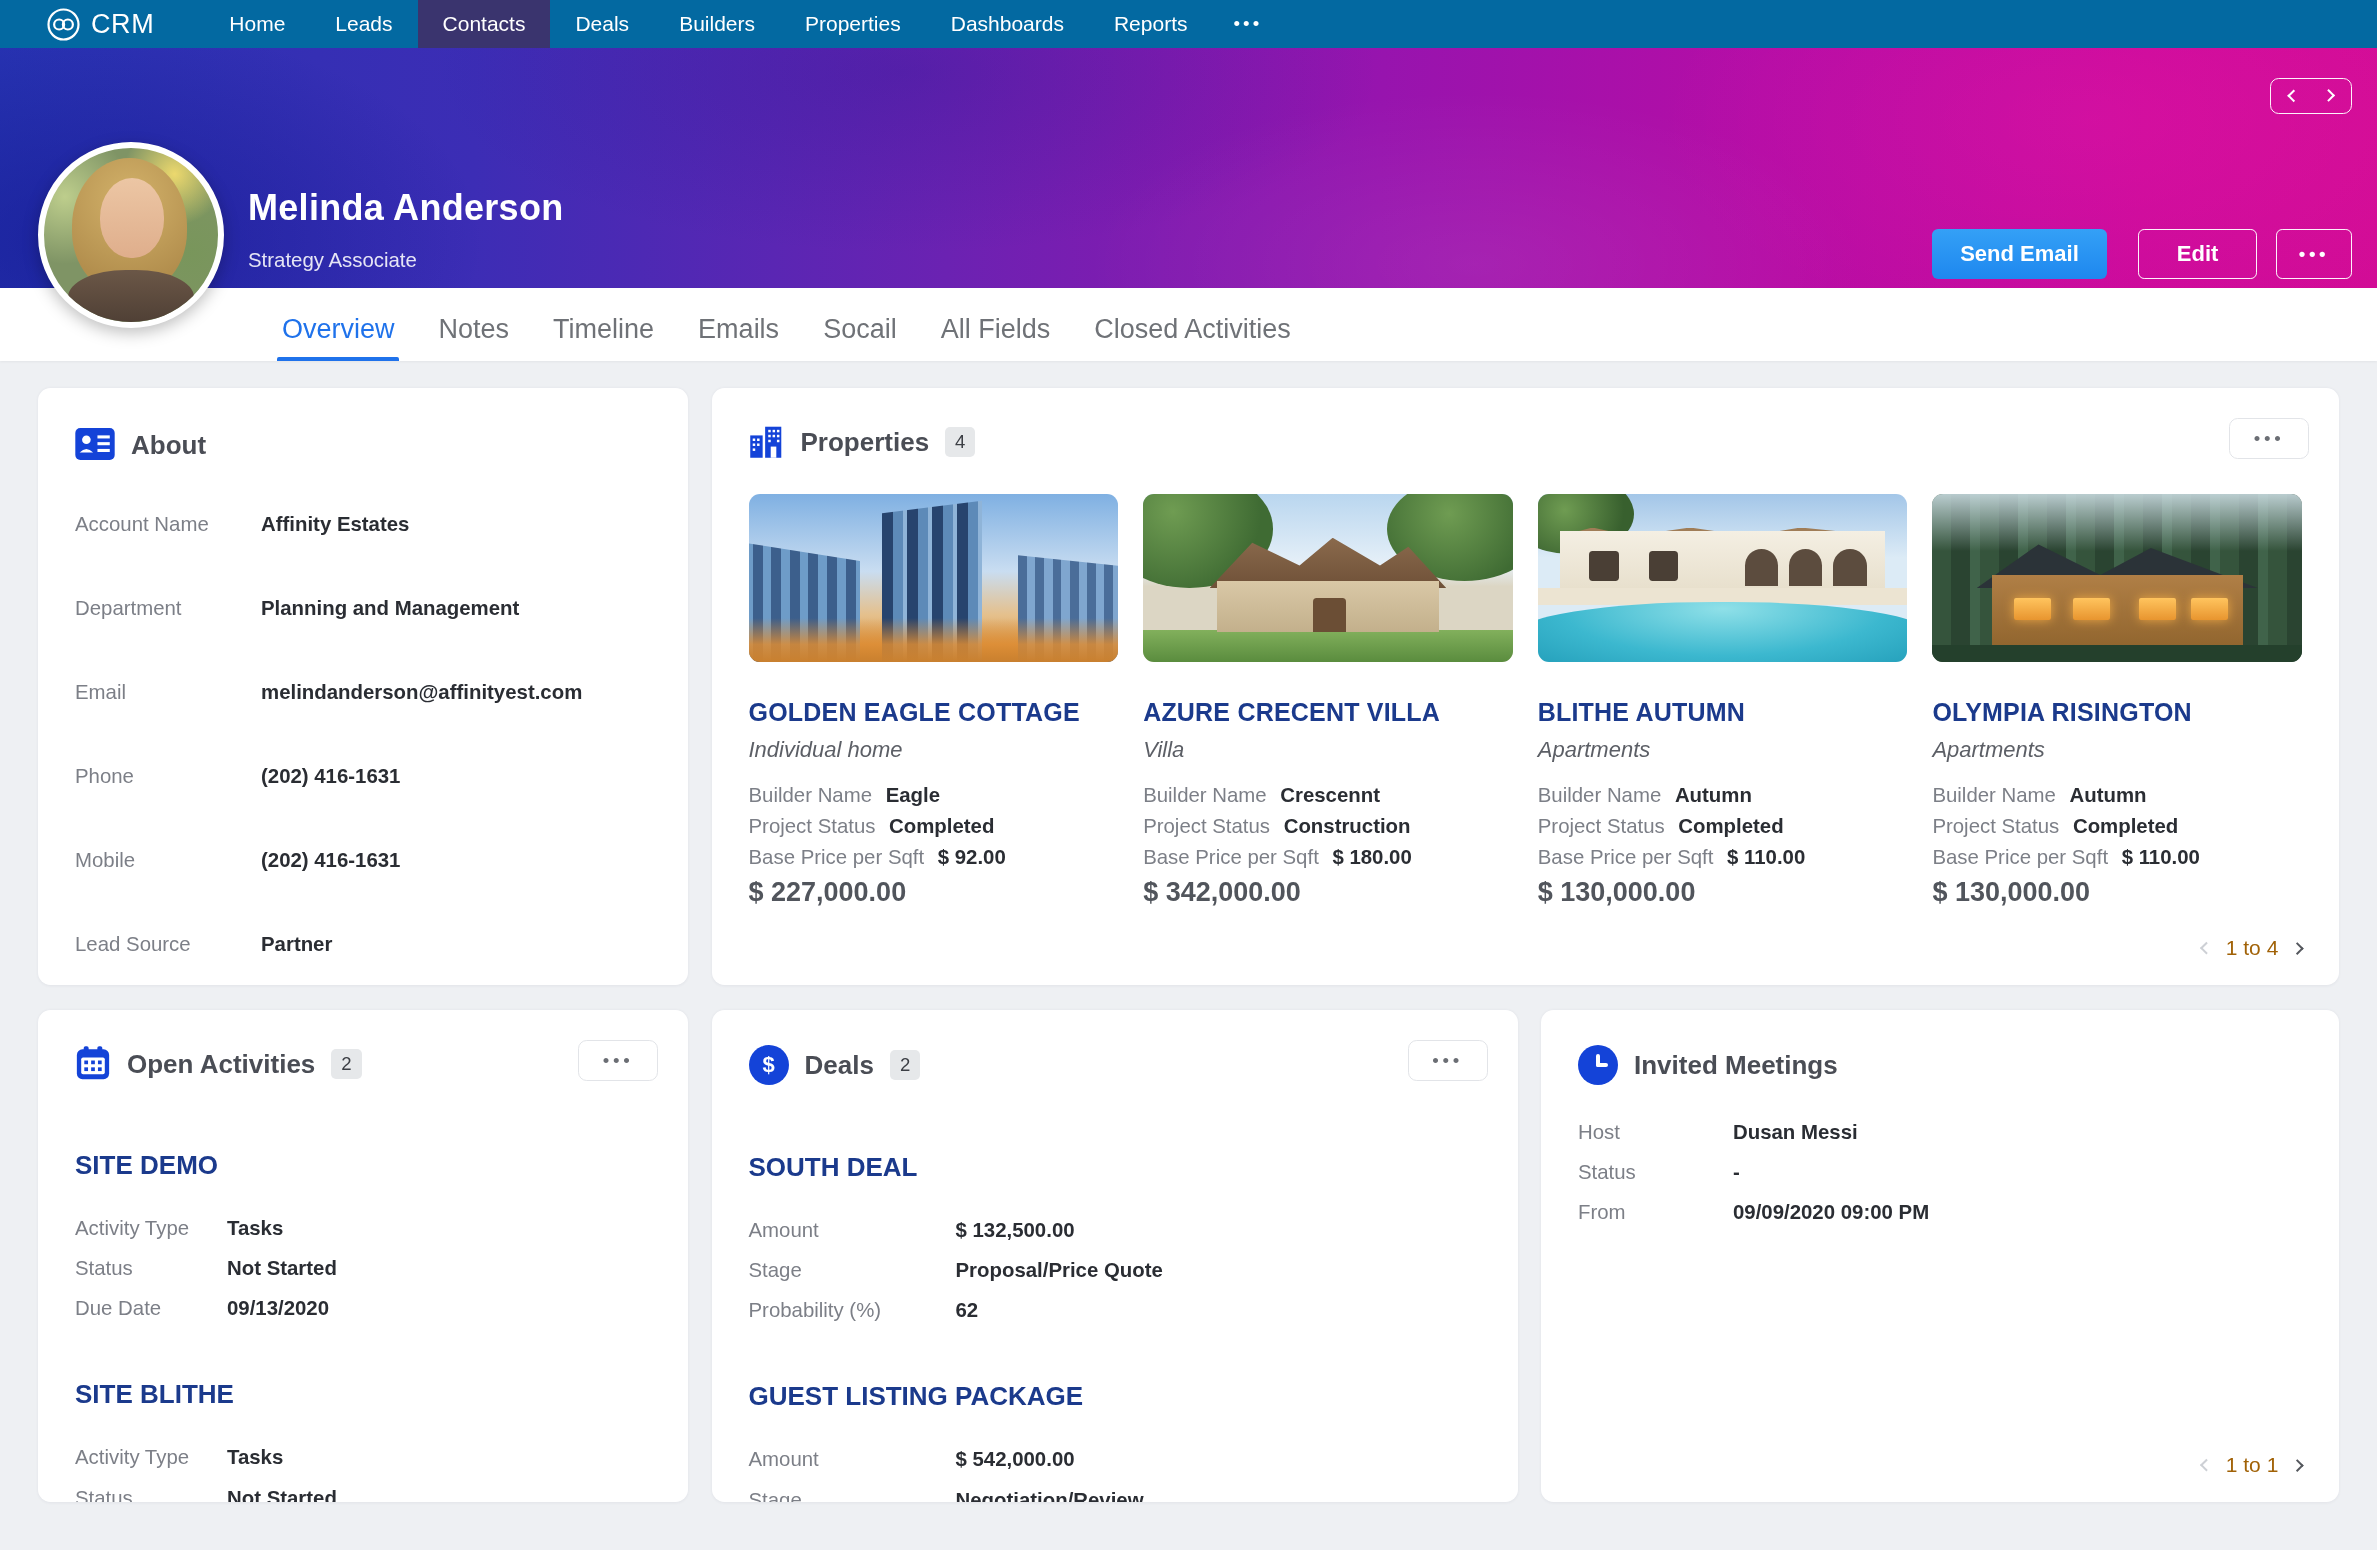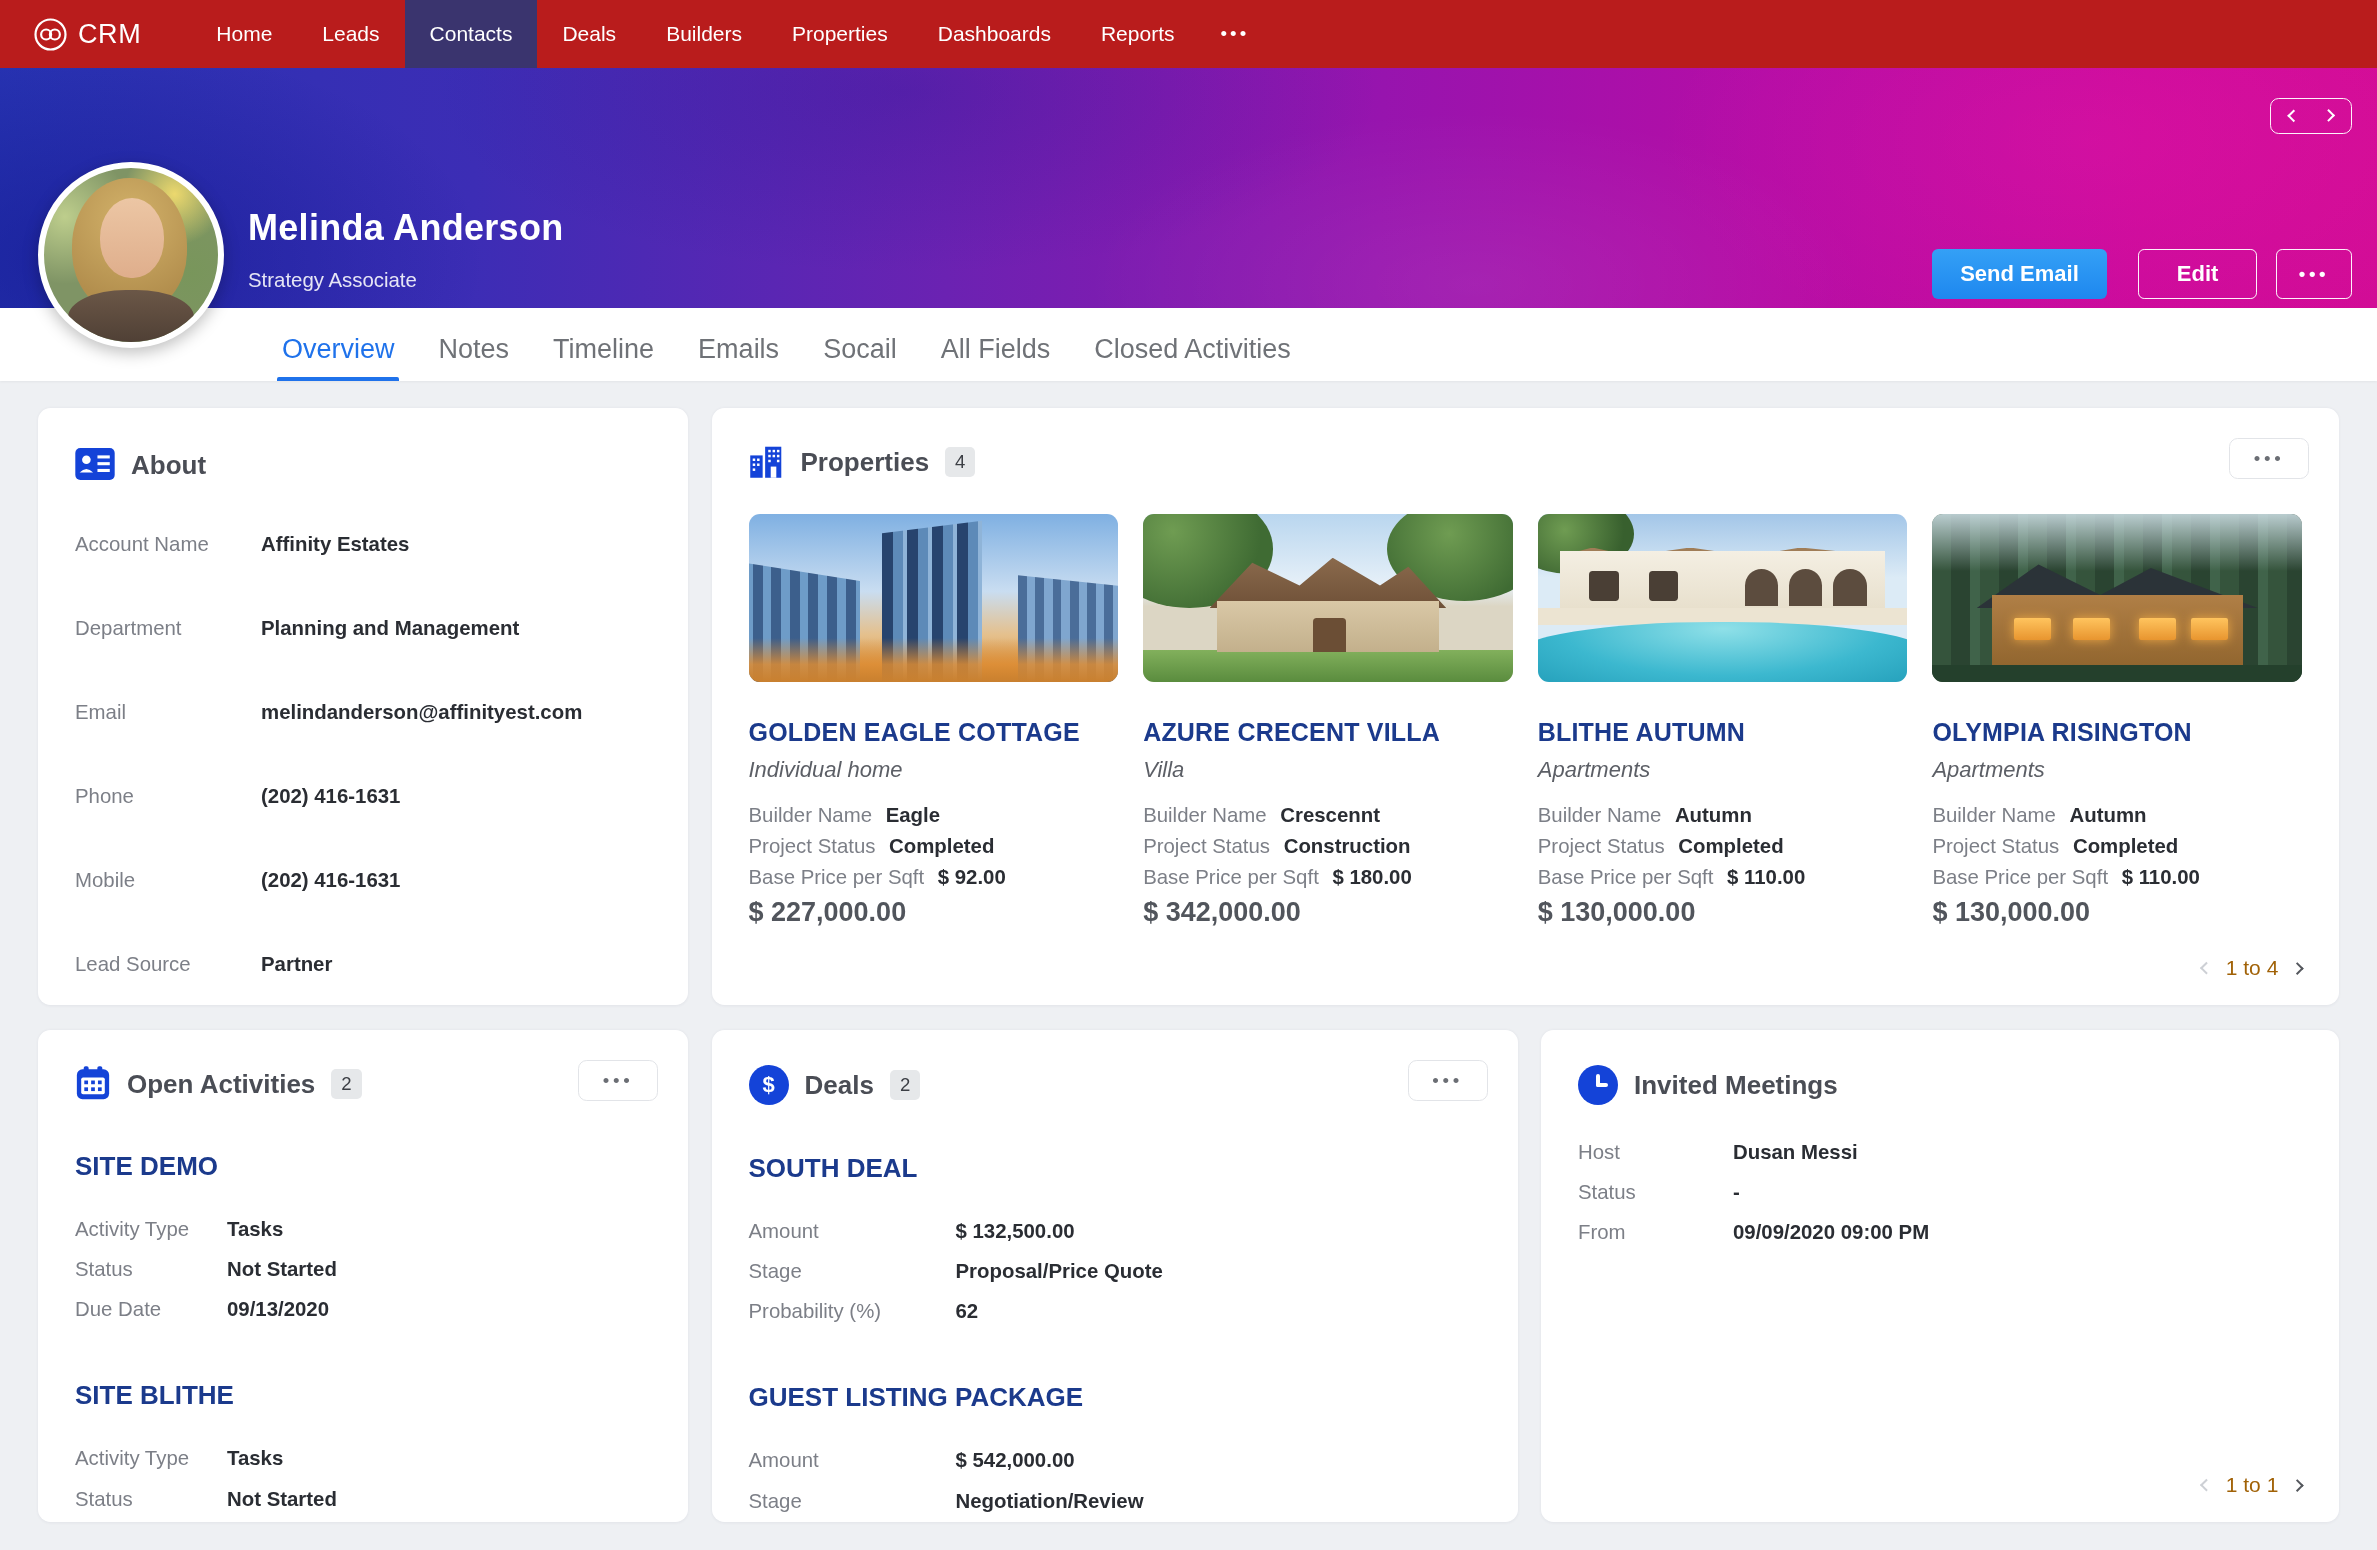--- a/index.html
+++ b/index.html
@@ -1,20 +1,20 @@
 <!DOCTYPE html>
 <html style="font-size:10px"><head>
 <meta charset="utf-8">
 <style>
   * { margin:0; padding:0; box-sizing:border-box; }
   html,body { width:2377px; height:1550px; }
   body { font-family:"Liberation Sans","DejaVu Sans",sans-serif; background:#eef0f3; overflow:hidden; color:#2a2d33; }
 
   
-  .nav { height:68px; background:#b91c1c; display:flex; align-items:stretch; padding-left:33px; }
+  .nav { height:48px; background:#0369a1; display:flex; align-items:stretch; padding-left:46px; }
   .brand { display:flex; align-items:center; gap:10px; margin-right:50px; }
   .brand svg { display:block; }
   .brand-name { color:#fff; font-size:27px; font-weight:400; letter-spacing:0.6px; }
   .nav-item { display:flex; align-items:center; padding:0 25px; color:#fff; font-size:21px; cursor:pointer; }
   .nav-item.active { background:#3a346e; }
   .nav-more { display:flex; align-items:center; padding:0 21px; color:#fff; font-size:18.6px; letter-spacing:3.1px; cursor:pointer; }
 
   
   .hero { position:relative; height:240px;
     background:
@@ -93,21 +93,21 @@
   .prop-price { margin-top:7.4px; font-size:27px; font-weight:700; color:#51555c; }
 
   .pager { margin-top:auto; display:flex; align-items:center; justify-content:flex-end; gap:15px; padding-top:6.2px; }
   .pager-text { font-size:21px; color:#a16207; }
   .pchev { width:8.7px; height:8.7px; border-right:2.5px solid #54575d; border-top:2.5px solid #54575d; cursor:pointer; }
   .pchev.left { transform:rotate(-135deg); border-color:#cdd0d5; }
   .pchev.right { transform:rotate(45deg); }
 
   
   .item-title { font-size:26px; font-weight:700; color:#1b3a8c; cursor:pointer; }
-  .mt-item1 { margin-top:48px; }
+  .mt-item1 { margin-top:67px; }
   .mt-item2 { margin-top:59px; }
   .item-rows { margin-top:18.6px; }
   .item-rows .frow { margin-top:17.3px; }
   .oa-rows .flabel { width:152px; }
   .deal-rows .flabel { width:207px; }
   .inv-rows .flabel { width:155px; }
 
   
   .t1 { background:linear-gradient(180deg,#7fb0e2 0%,#c9ddf1 46%,#e5c08c 72%,#cf8b3a 100%); }
   .t1 .b1 { position:absolute; left:-4%; top:34%; width:34%; height:70%; transform:skewY(9deg); background:repeating-linear-gradient(90deg,#3c5f8c 0 10px,#6e9cc8 10px 18.6px); }

